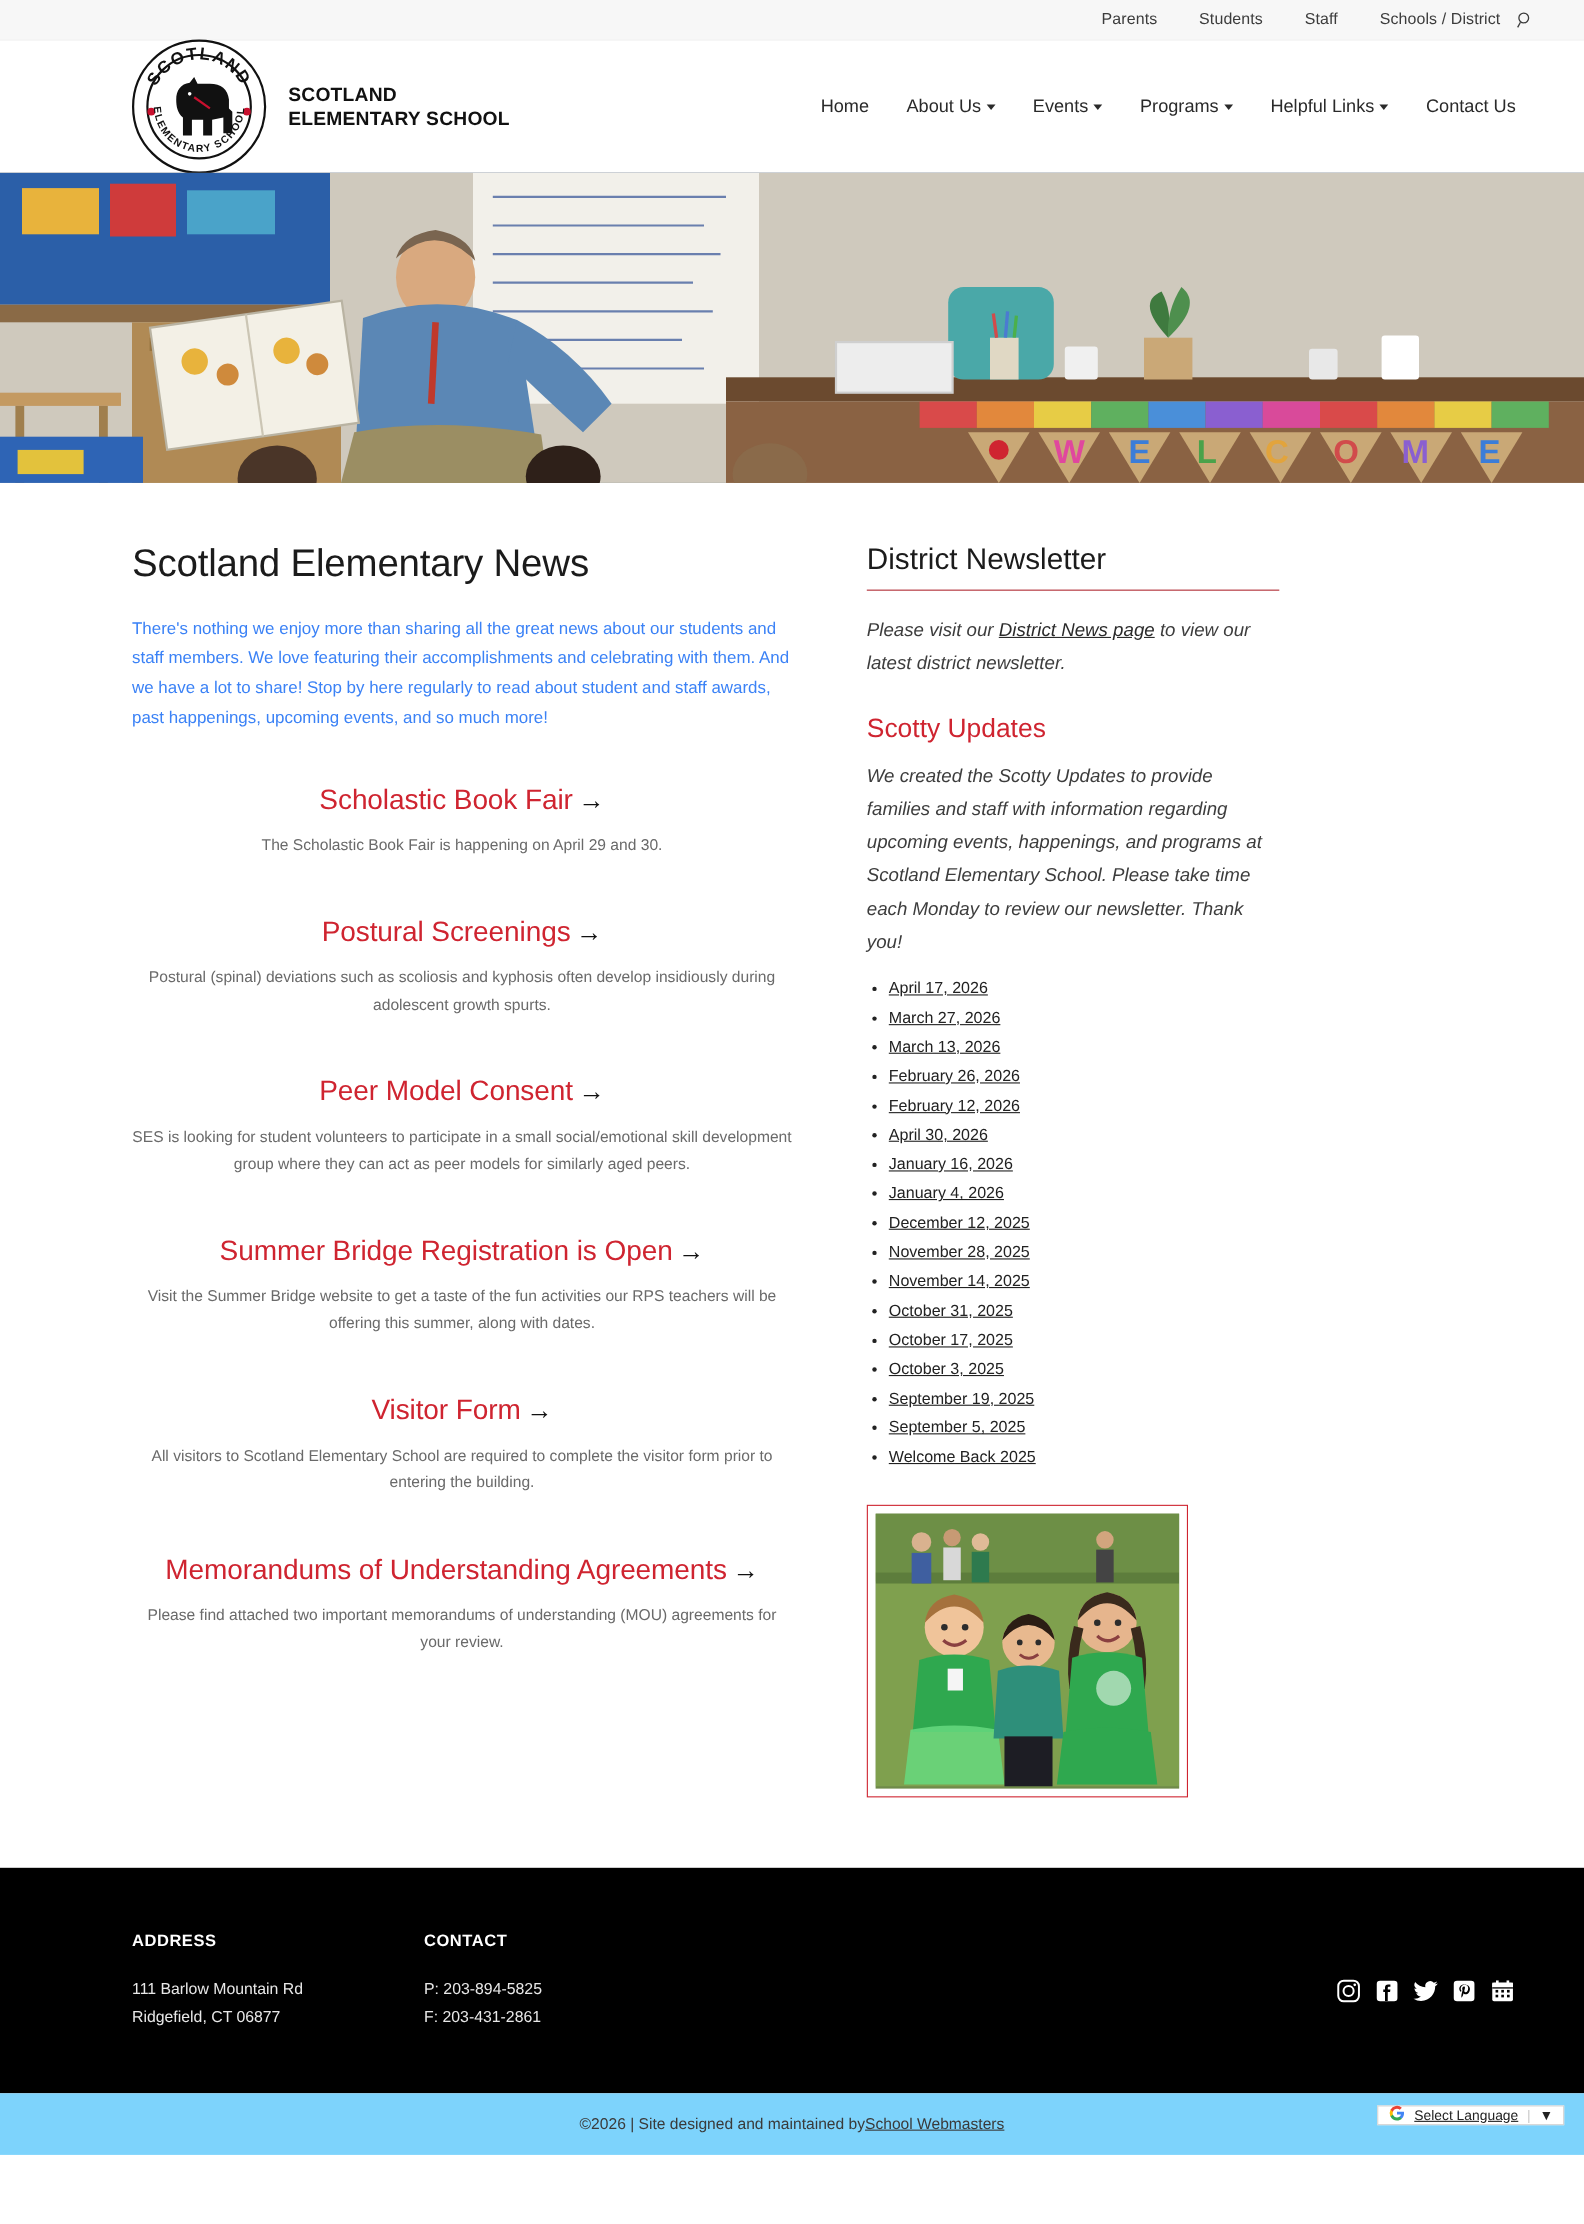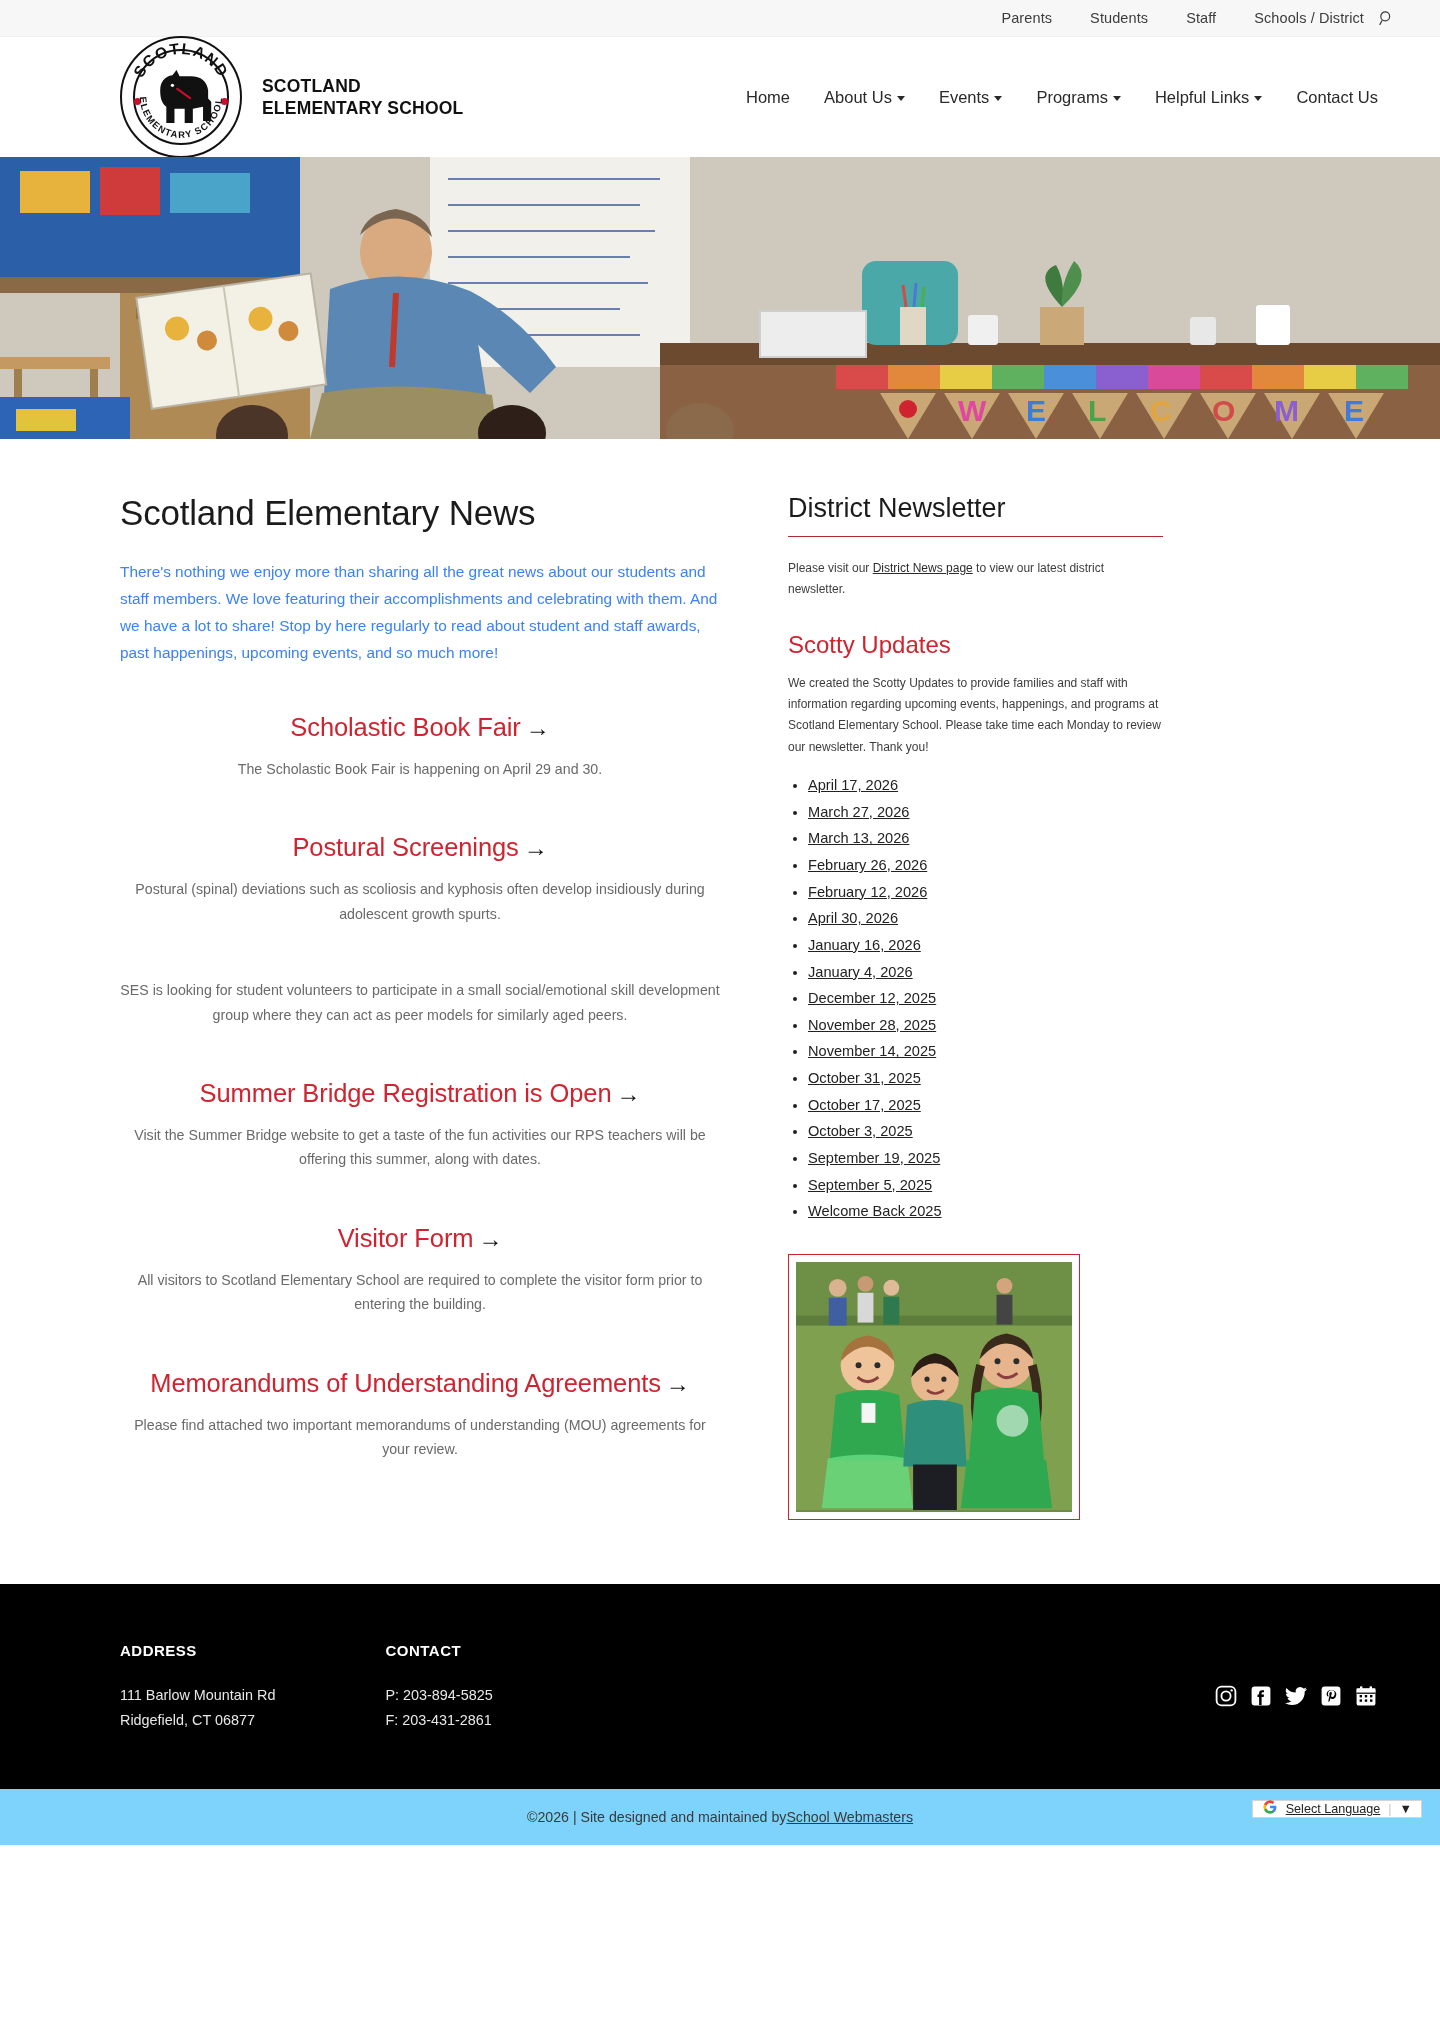--- a/index.html
+++ b/index.html
@@ -151,23 +151,24 @@
   
   .side-title {
     font-size: 27px;
     font-weight: normal;
     color: #1b1b1b;
     padding-bottom: 12px;
     border-bottom: 1.5px solid #b02a32;
     margin-bottom: 21px;
   }
   .side-p {
-    font-size: 12px;
+    font-size: 17px;
     line-height: 1.78;
     color: #3d3d3d;
+    font-style: italic;
   }
   .side-p a { color: #2b2b2b; text-decoration: underline; }
   .side-h3 {
     font-size: 24px;
     font-weight: normal;
     color: #cf2430;
     margin: 30px 0 14px;
   }
   .side-list {
     margin: 17px 0 0 20px;
@@ -440,20 +441,23 @@
     </div>
 
     <div class="article">
       <h2>
         <span>Postural Screenings</span><span class="arrow">→</span>
       </h2>
       <p>Postural (spinal) deviations such as scoliosis and kyphosis often develop insidiously during adolescent growth spurts.</p>
     </div>
 
     <div class="article">
+      <h2>
+        <span>Peer Model Consent</span><span class="arrow">→</span>
+      </h2>
       <p>SES is looking for student volunteers to participate in a small social/emotional skill development group where they can act as peer models for similarly aged peers.</p>
     </div>
 
     <div class="article">
       <h2>
         <span>Summer Bridge Registration is Open</span><span class="arrow">→</span>
       </h2>
       <p>Visit the Summer Bridge website to get a taste of the fun activities our RPS teachers will be offering this summer, along with dates.</p>
     </div>
 

